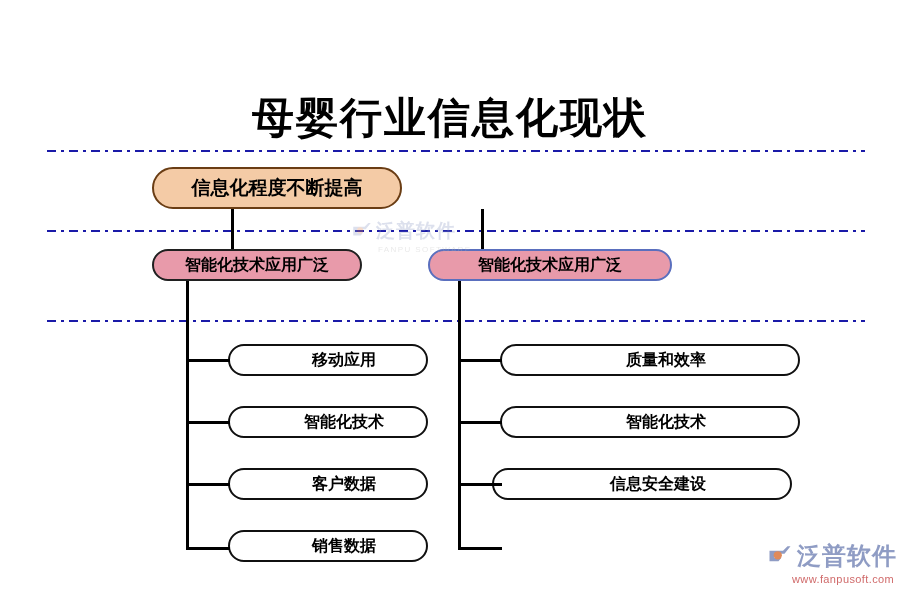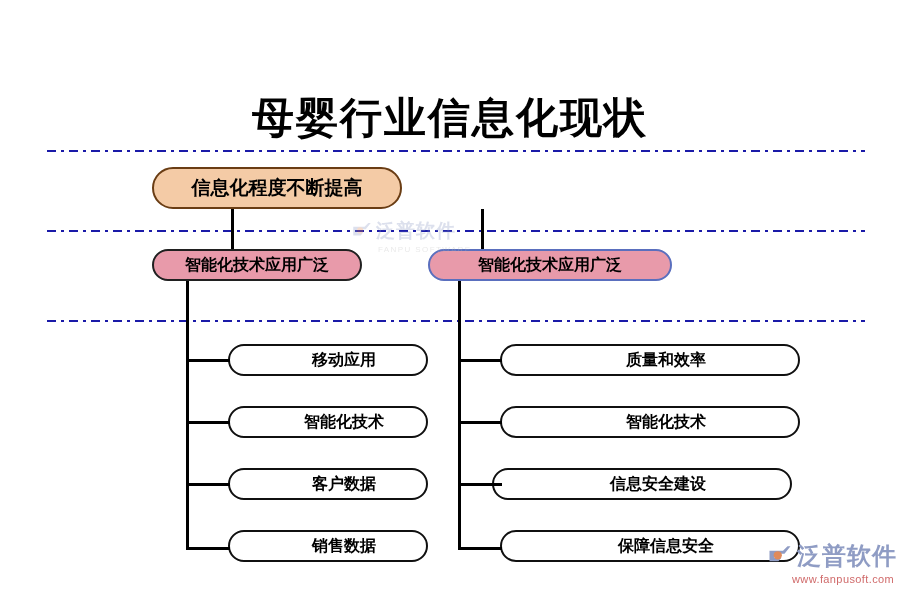--- a/index.html
+++ b/index.html
@@ -208,21 +208,20 @@
 
   <div class="node leaf" style="left:500px; top:344px; width:300px; height:32px;">质量和效率</div>
   <div class="conn h" style="left:458px; top:359px; width:44px;"></div>
 
   <div class="node leaf" style="left:500px; top:406px; width:300px; height:32px;">智能化技术</div>
   <div class="conn h" style="left:458px; top:421px; width:44px;"></div>
 
   <div class="node leaf" style="left:492px; top:468px; width:300px; height:32px;">信息安全建设</div>
   <div class="conn h" style="left:458px; top:483px; width:44px;"></div>
 
-  <div class="node leaf" style="left:500px; top:530px; width:300px; height:32px;">保障信息安全</div>
   <div class="conn h" style="left:458px; top:547px; width:44px;"></div>
 
   <div id="center-watermark">
     <div class="wm-row">
       <span class="logo-mark small">
         <svg viewBox="0 0 32 32" width="20" height="20" aria-hidden="true">
           <path d="M2 9 L20 9 L26 3 L30 3 L22 13 L8 13 L8 18 L18 18 L14 23 L2 23 Z" fill="#8f9cc4"></path>
           <circle cx="13" cy="15" r="5" fill="#e08a5a"></circle>
         </svg>
       </span>

